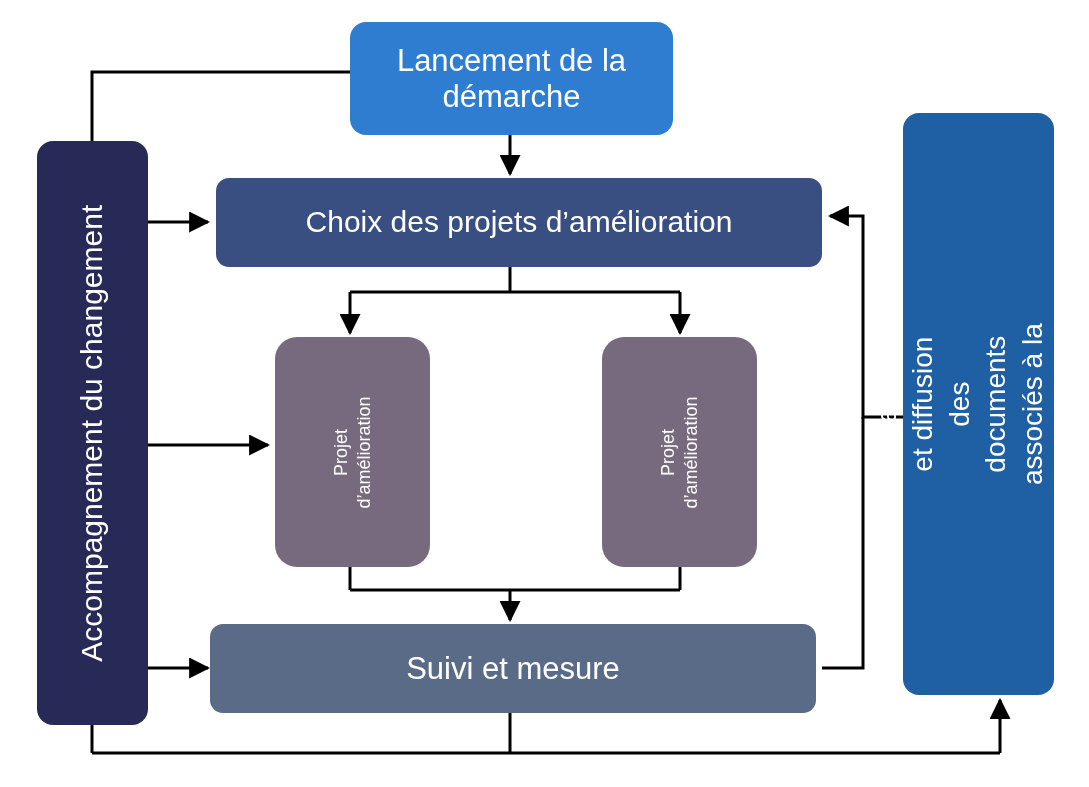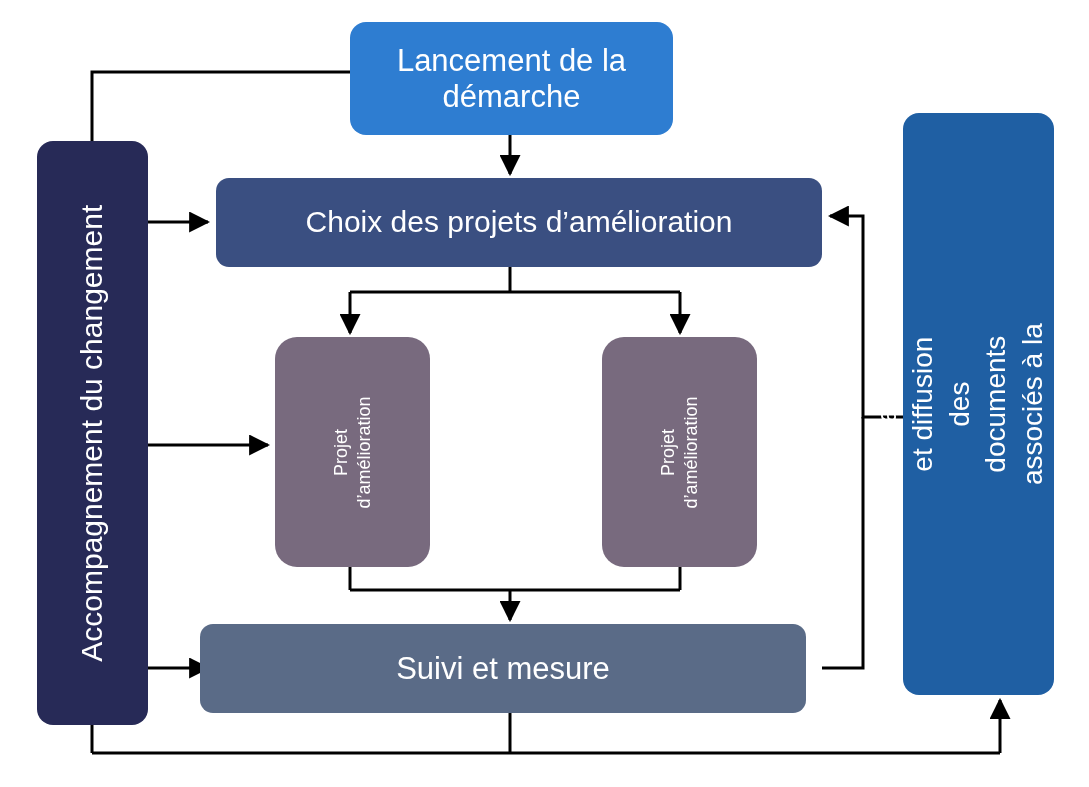--- a/index.html
+++ b/index.html
@@ -58,21 +58,21 @@
     top: 178px;
     width: 606px;
     height: 89px;
     background: #3a4f81;
     border-radius: 13px;
     font-size: 30px;
   }
 
   
   #node-suivi {
-    left: 200px;
+    left: 210px;
     top: 624px;
     width: 606px;
     height: 89px;
     background: #5a6b87;
     border-radius: 13px;
     font-size: 31px;
   }
 
   
   .node-projet {

